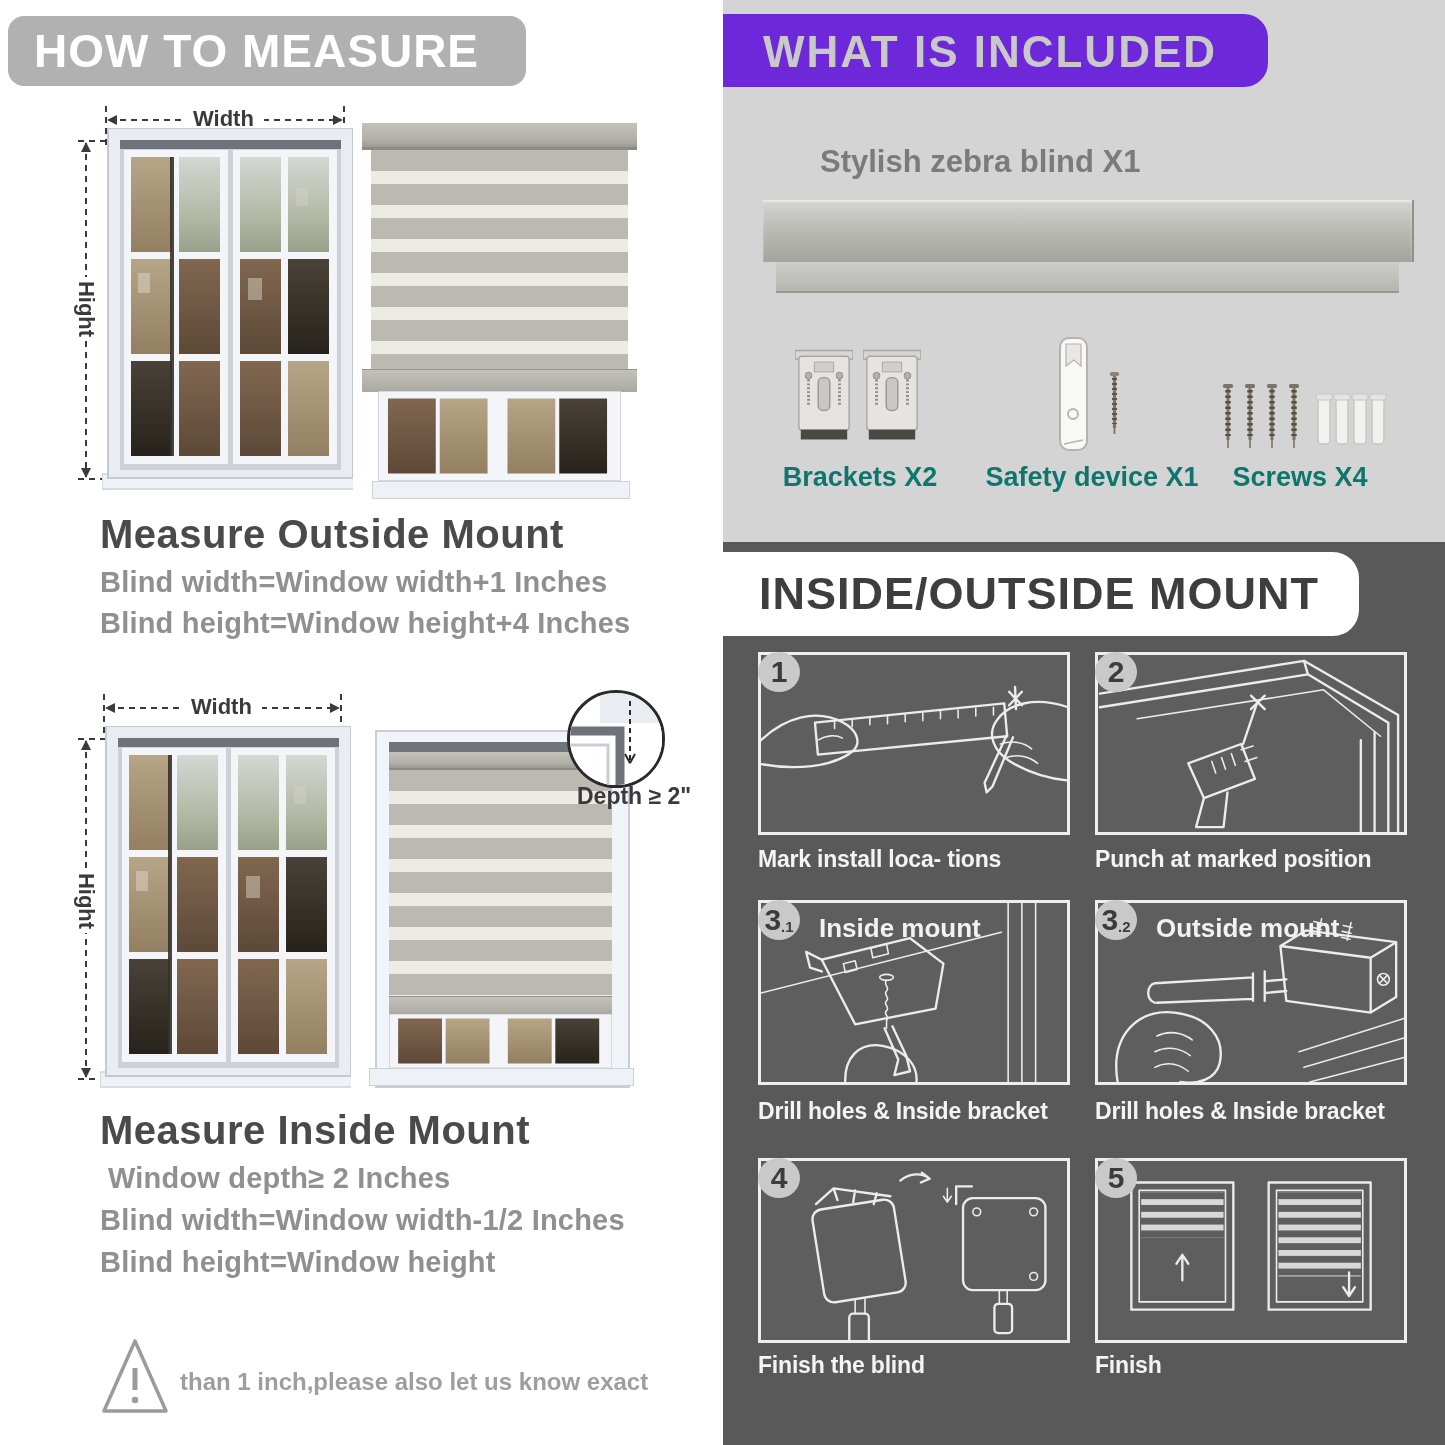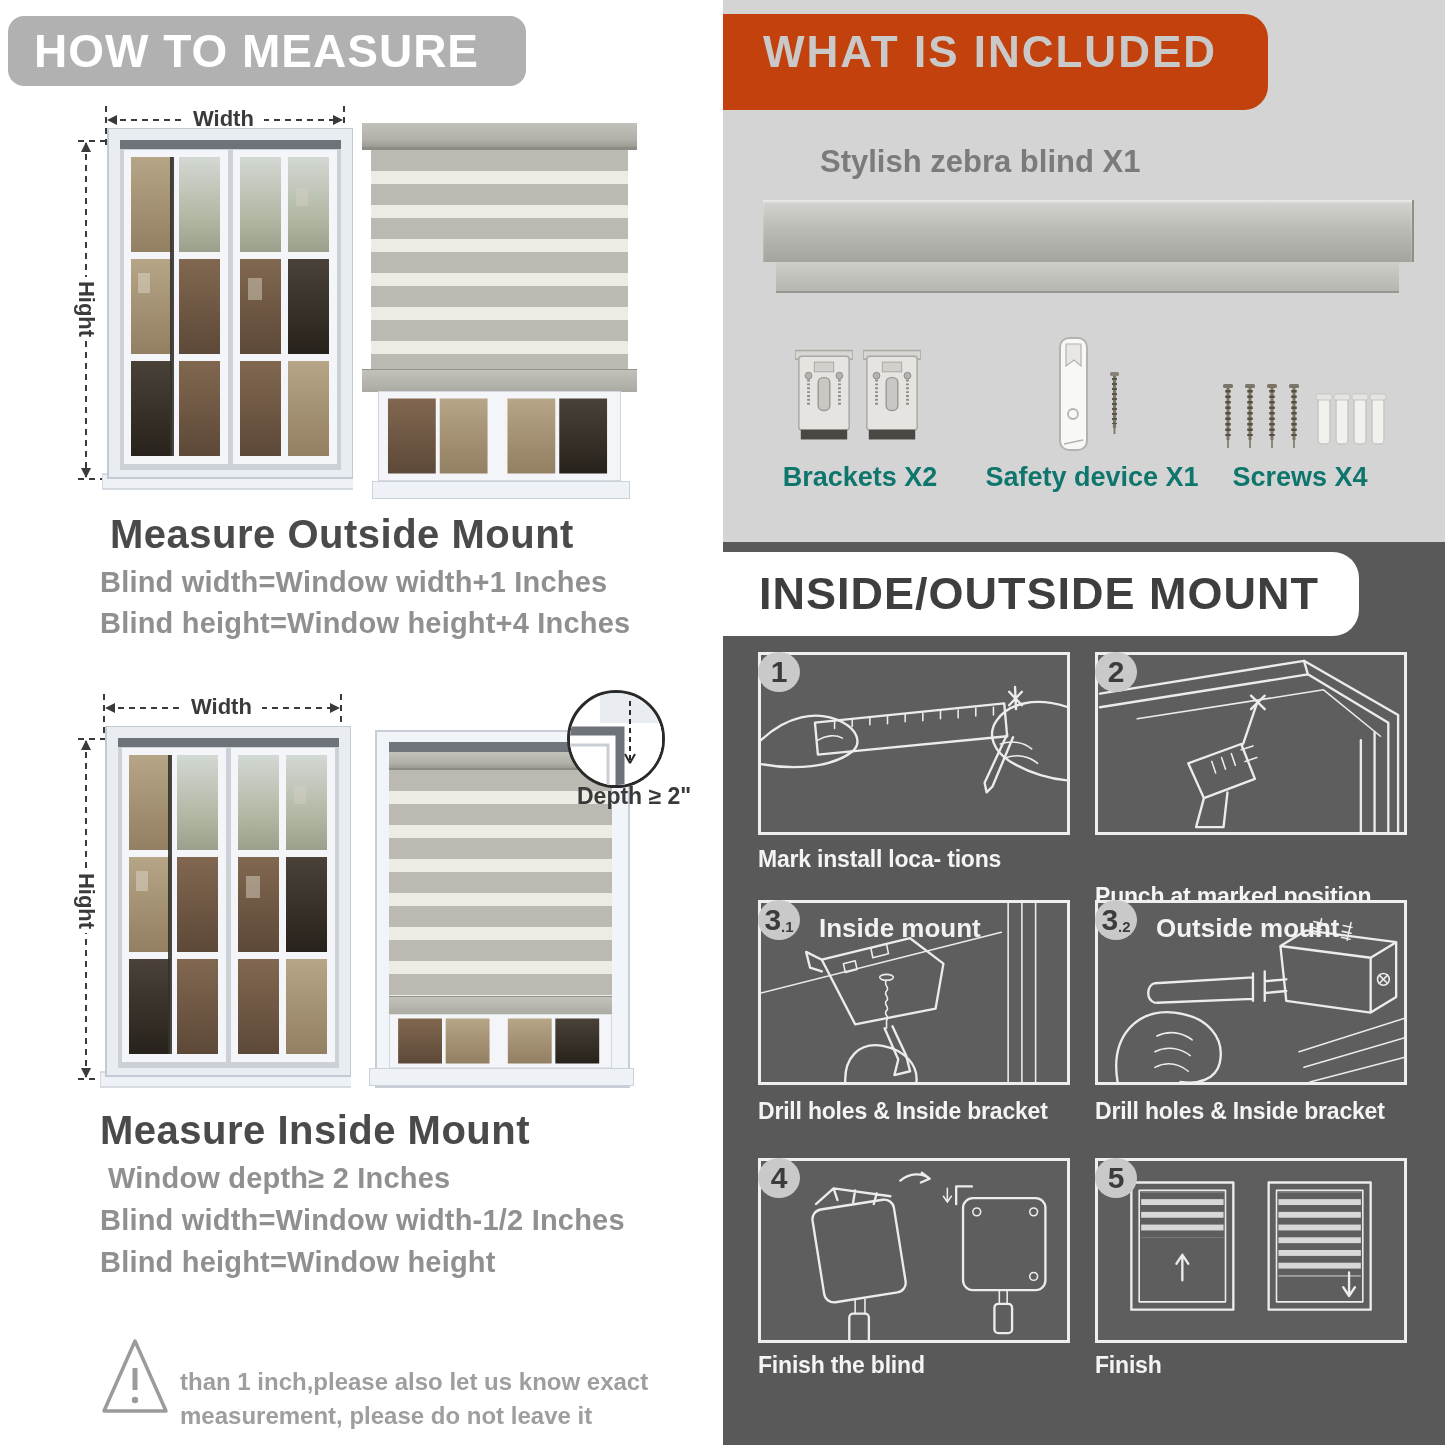--- a/index.html
+++ b/index.html
@@ -3,21 +3,21 @@
 <meta charset="utf-8">
 <style>
   html,body{margin:0;padding:0;background:#ffffff;}
   #stage{position:relative;width:1445px;height:1445px;background:#ffffff;overflow:hidden;
          font-family:"Liberation Sans", sans-serif;}
   .abs{position:absolute;}
 
   
   .banner-left{left:8px;top:16px;width:492px;height:70px;background:#b1b1b1;border-radius:16px;
     color:#ffffff;font-size:46px;font-weight:bold;line-height:70px;padding-left:26px;letter-spacing:1px;}
-  .banner-included{left:723px;top:14px;width:505px;height:96px;background:#c2410c;border-radius:0 24px 24px 0;
+  .banner-included{left:723px;top:14px;width:505px;height:73px;background:#6d28d9;border-radius:0 24px 24px 0;
     color:#c9c9c9;font-size:44px;font-weight:bold;line-height:76px;padding-left:40px;letter-spacing:2px;}
   .banner-mount{left:723px;top:552px;width:600px;height:84px;background:#ffffff;border-radius:0 26px 26px 0;
     color:#3e3e3e;font-size:45px;font-weight:bold;line-height:84px;padding-left:36px;letter-spacing:1px;}
 
   
   .panel-included{left:723px;top:0;width:722px;height:542px;background:#d4d4d4;}
   .panel-mount{left:723px;top:542px;width:722px;height:903px;background:#595959;}
 
   
   .h-title{font-size:40px;font-weight:bold;color:#4a4a4a;letter-spacing:0.5px;white-space:nowrap;}
@@ -221,21 +221,21 @@
     </svg>
 
   <div class="abs cassette" style="left:362px;top:123px;width:275px;height:24px;"></div>
   <div class="abs fabric" style="left:371px;top:150px;width:257px;height:221px;"></div>
   <div class="abs bottomrail" style="left:362px;top:369px;width:275px;height:22px;"></div>
   <svg class="abs" style="left:378px;top:391px;" width="243" height="90" viewBox="0 0 244 96" preserveAspectRatio="none">
       <use href="#smallPanes"></use>
     </svg>
   <div class="abs sill" style="left:372px;top:481px;width:256px;height:16px;"></div>
 
-  <div class="abs h-title" style="left:110px;top:512px;">Measure Outside Mount</div>
+  <div class="abs h-title" style="left:100px;top:512px;">Measure Outside Mount</div>
   <div class="abs h-line" style="left:100px;top:566px;">Blind width=Window width+1 Inches</div>
   <div class="abs h-line" style="left:100px;top:607px;">Blind height=Window height+4 Inches</div>
 
   <div class="abs" style="left:103px;top:700px;width:239px;height:40px;">
     <div class="abs dash-v" style="left:0;top:-6px;height:44px;"></div>
     <div class="abs dash-v" style="left:237px;top:-6px;height:44px;"></div>
     <div class="abs dash-h" style="left:4px;top:7px;width:231px;"></div>
     <div class="abs ah ah-l" style="left:2px;top:3px;"></div>
     <div class="abs ah ah-r" style="left:227px;top:3px;"></div>
     <div class="abs wlabel" style="left:78px;top:-6px;">Width</div>
@@ -281,21 +281,20 @@
   <div class="abs h-line" style="left:108px;top:1162px;">Window depth≥ 2 Inches</div>
   <div class="abs h-line" style="left:100px;top:1204px;">Blind width=Window width-1/2 Inches</div>
   <div class="abs h-line" style="left:100px;top:1246px;">Blind height=Window height</div>
 
   <svg class="abs" style="left:100px;top:1334px;" width="70" height="84" viewBox="0 0 70 84">
     <path d="M35,7 L66,77 L4,77 Z" fill="none" stroke="#9b9b9b" stroke-width="3.5" stroke-linejoin="round"></path>
     <line x1="35" y1="34" x2="35" y2="56" stroke="#9b9b9b" stroke-width="5"></line>
     <circle cx="35" cy="66" r="3.2" fill="#9b9b9b"></circle>
   </svg>
   <div class="abs warn-line" style="left:180px;top:1368px;">than 1 inch,please also let us know exact</div>
-  <div class="abs warn-line" style="left:180px;top:1402px;">measurement, please do not leave it</div>
 
   <div class="abs panel-included"></div>
   <div class="abs banner-included">WHAT IS INCLUDED</div>
 
   <div class="abs product-label" style="left:820px;top:144px;width:350px;">Stylish zebra blind X1</div>
 
   <div class="abs headrail-main" style="left:763px;top:200px;width:649px;height:62px;"></div>
   <div class="abs headrail-under" style="left:776px;top:262px;width:623px;height:29px;"></div>
 
   <svg class="abs" style="left:795px;top:345px;" width="58" height="100" viewBox="0 0 60 100">
@@ -345,21 +344,21 @@
       <path class="ln" d="M92,112 L146,92 L160,128 L108,148 Z"></path>
       <path class="ln" d="M108,148 L100,178 L128,178 L132,142"></path>
       <path class="ln2" d="M146,98 L158,94 M150,110 L162,106"></path>
       <path class="ln2" d="M116,110 L120,122 M126,106 L130,118 M136,102 L140,114"></path>
     </svg>
     <div class="badge">
       <span>2</span>
         <span class="sub"></span>
     </div>
   </div>
-  <div class="caption" style="left:1095px;top:846px;margin-top:37px;">Punch at  marked position</div>
+  <div class="caption" style="left:1095px;top:846px;">Punch at  marked position</div>
 
   <div class="tile" style="left:758px;top:900px;height:185px;">
     <svg class="illus" viewBox="0 0 312 183" preserveAspectRatio="none">
       <path class="ln2" d="M252,0 L252,183 M266,0 L266,183 M280,0 L280,183"></path>
       <path class="ln2" d="M0,92 L245,30"></path>
       <path class="ln" d="M62,58 L152,36 L186,62 L178,108 L96,124 Z"></path>
       <path class="ln" d="M62,58 L46,50 L50,66 L62,70"></path>
       <path class="ln2" d="M112,46 l16,-4 l2,10 l-16,4 Z M84,62 l12,-3 l2,9 l-12,3 Z"></path>
       <ellipse cx="128" cy="76" rx="7" ry="3" class="ln2"></ellipse>
       <path class="ln2" d="M128,79 C124,84 132,86 128,90 C124,94 132,96 128,100 C124,104 132,106 128,110 C124,114 132,116 128,120 L128,128"></path>

